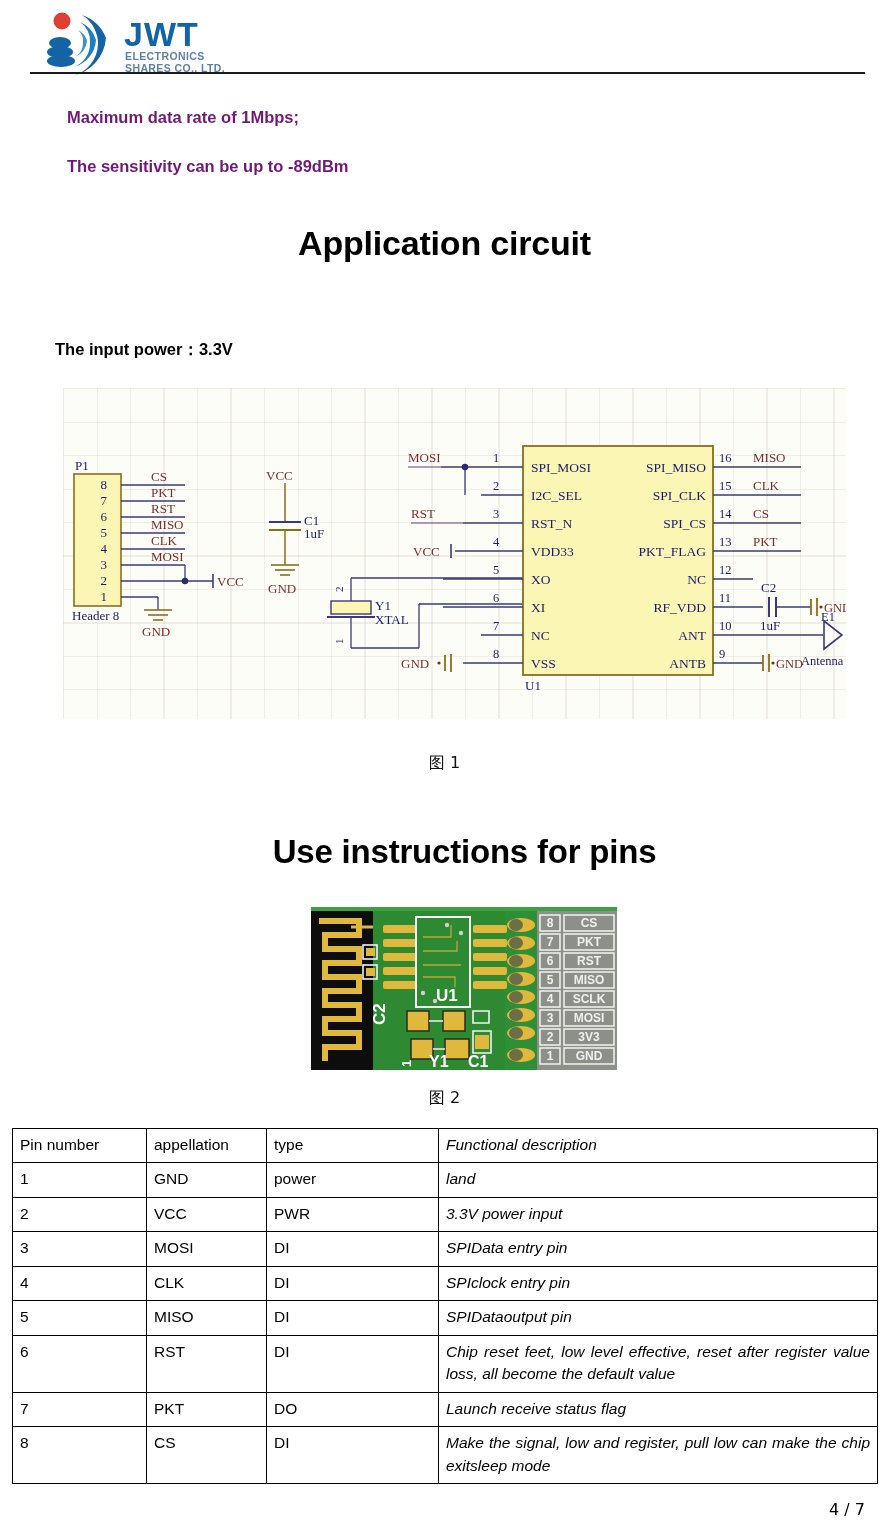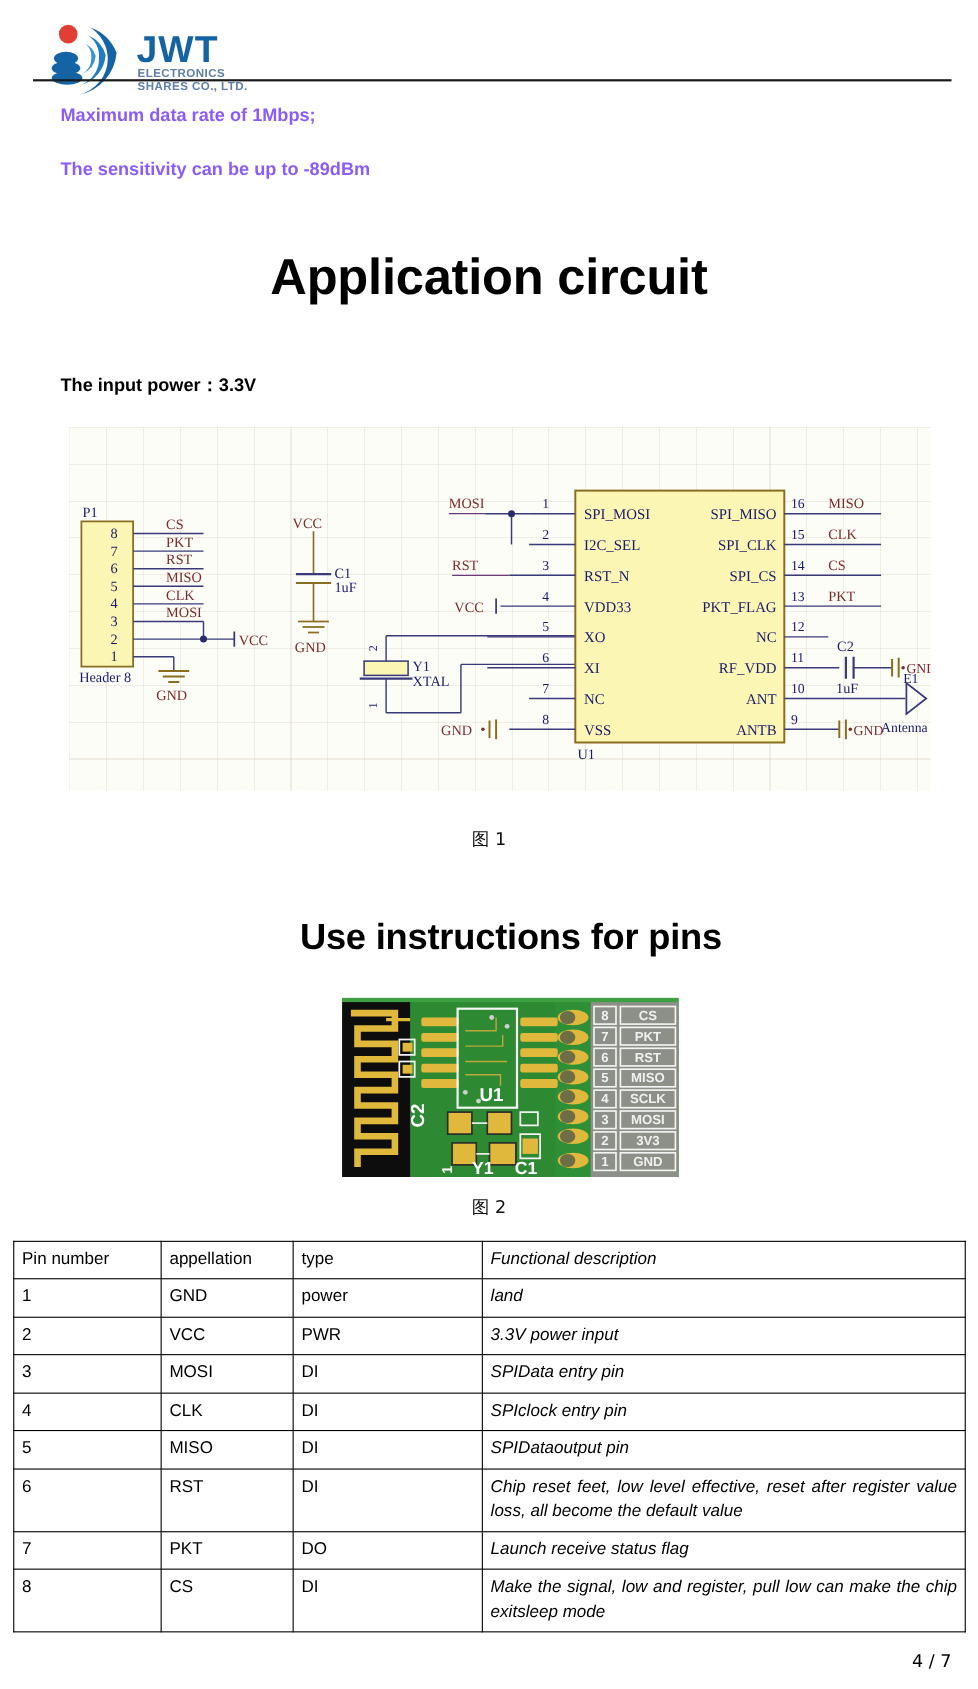--- a/index.html
+++ b/index.html
@@ -8,38 +8,38 @@
     width: 889px; height: 1535px;
     background: #ffffff;
     font-family: "Liberation Sans", sans-serif;
     color: #000;
     position: relative;
     overflow: hidden;
   }
 
   
   .page-header { position:relative; height:76px; }
-  .logo-wrap { position:absolute; left:38px; top:20px; width:215px; height:68px; }
+  .logo-wrap { position:absolute; left:38px; top:10px; width:215px; height:68px; }
   .logo-svg { display:block; }
   .header-rule {
     position:absolute; left:30px; right:24px; top:72px;
     border-top:2px solid #1a1a1a;
   }
 
   
   .para {
-    font-size:16.5px; font-weight:700; color:#8b5cf6;
-    margin:0; padding:0 0 0 55px;
+    font-size:16.5px; font-weight:700; color:#701a75;
+    margin:12px; padding:0 0 0 55px;
   }
   .p-maxrate { position:absolute; left:0; top:96px; }
   .p-sens    { position:absolute; left:0; top:145px; }
 
   .section-title {
     position:absolute; width:100%; text-align:center;
-    font-size:46px; font-weight:700; letter-spacing:-0.2px;
+    font-size:34px; font-weight:700; letter-spacing:-0.2px;
   }
   .t-app  { top:224px; }
   .t-pins { top:833px; font-size:33px;padding-left:40px; }
 
   .p-input { position:absolute; left:0; top:339px; font-size:16.5px; font-weight:700; padding-left:55px; }
 
   .fig-caption {
     position:absolute; width:100%; text-align:center;
     font-size:16px; font-weight:400; color:#111;
     font-family:"DejaVu Sans", sans-serif;

